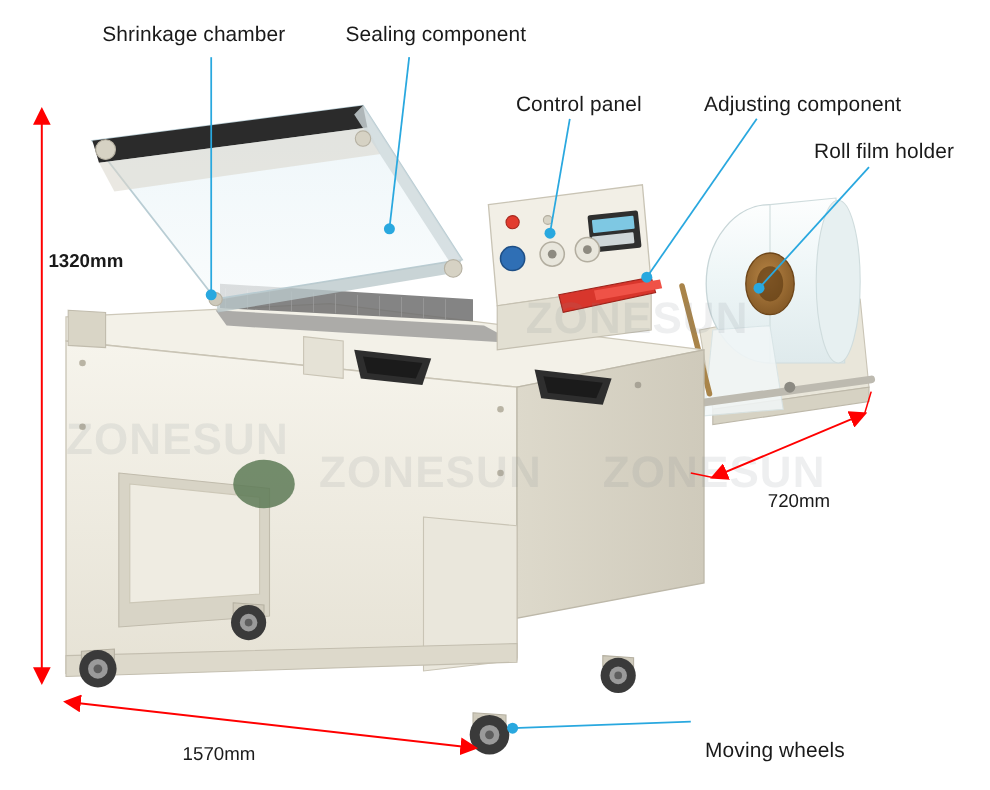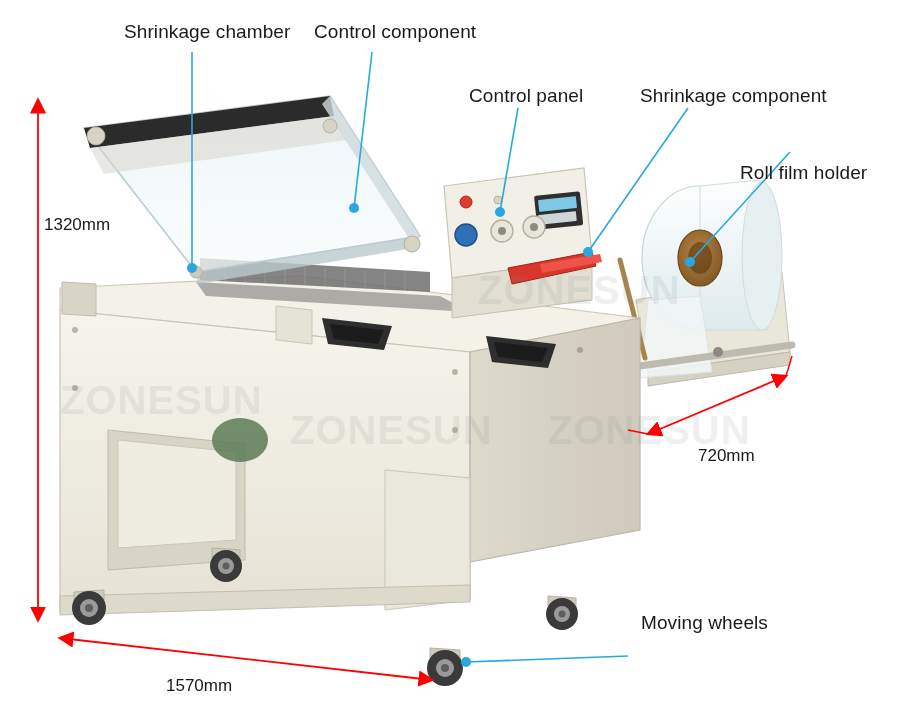--- a/index.html
+++ b/index.html
@@ -243,24 +243,24 @@
 
     <g stroke="#ff0000" stroke-width="1.8" fill="none">
       <line x1="38" y1="100" x2="38" y2="620" marker-start="url(#arrRedStart)" marker-end="url(#arrRed)"></line>
       <line x1="60" y1="638" x2="432" y2="680" marker-start="url(#arrRedStart)" marker-end="url(#arrRed)"></line>
       <line x1="648" y1="434" x2="786" y2="376" marker-start="url(#arrRedStart)" marker-end="url(#arrRed)"></line>
       <line x1="628" y1="430" x2="648" y2="434" stroke-width="1.4"></line>
       <line x1="786" y1="376" x2="792" y2="356" stroke-width="1.4"></line>
     </g>
   </svg>
 
-  <div class="callout-label" style="left:93px; top:21px;margin-left:31px;">Shrinkage chamber</div>
-  <div class="callout-label" style="left:314px; top:21px;">Control component</div>
+  <div class="callout-label" style="left:93px; top:21px;">Shrinkage chamber</div>
+  <div class="callout-label" style="left:314px; top:21px;">Sealing component</div>
   <div class="callout-label" style="left:469px; top:85px;">Control panel</div>
-  <div class="callout-label" style="left:640px; top:85px;">Shrinkage component</div>
-  <div class="callout-label" style="left:740px; top:128px;margin-top:34px;">Roll film holder</div>
-  <div class="callout-label" style="left:641px; top:612px;text-align:right;">Moving wheels</div>
-
-  <div class="dim-label" style="left:44px; top:215px;">1320mm</div>
+  <div class="callout-label" style="left:640px; top:85px;">Adjusting component</div>
+  <div class="callout-label" style="left:740px; top:128px;">Roll film holder</div>
+  <div class="callout-label" style="left:641px; top:672px;text-align:right;">Moving wheels</div>
+
+  <div class="dim-label" style="left:44px; top:228px;font-weight:bold;">1320mm</div>
   <div class="dim-label" style="left:698px; top:410px;margin-top:36px;">720mm</div>
   <div class="dim-label" style="left:166px; top:663px;margin-top:13px;">1570mm</div>
 
 </div>
 
 </body></html>

